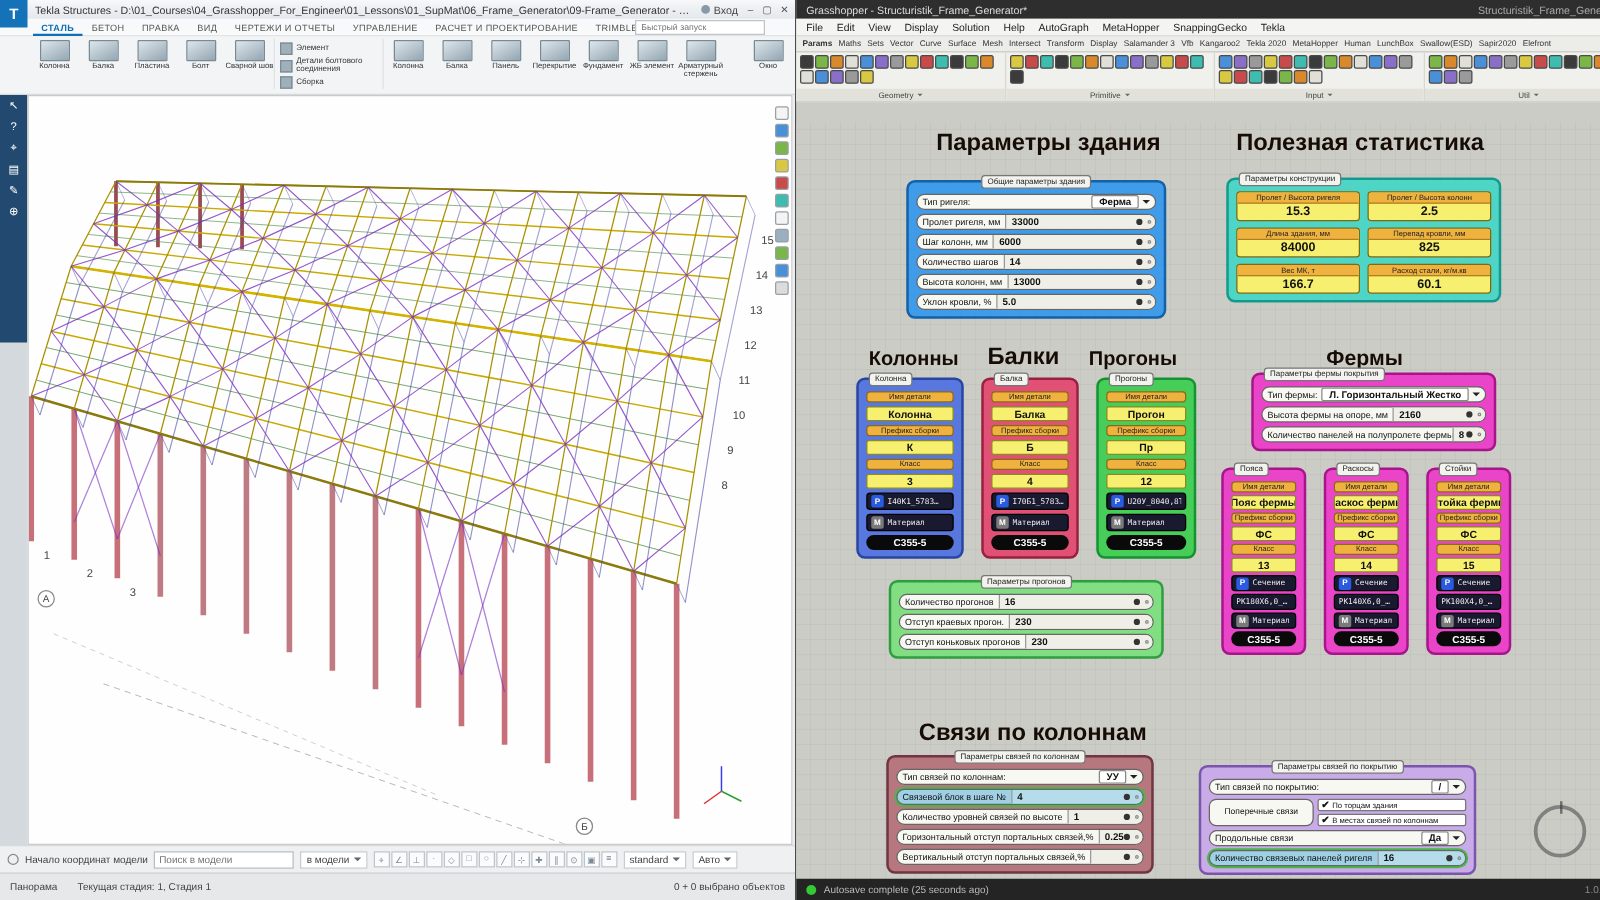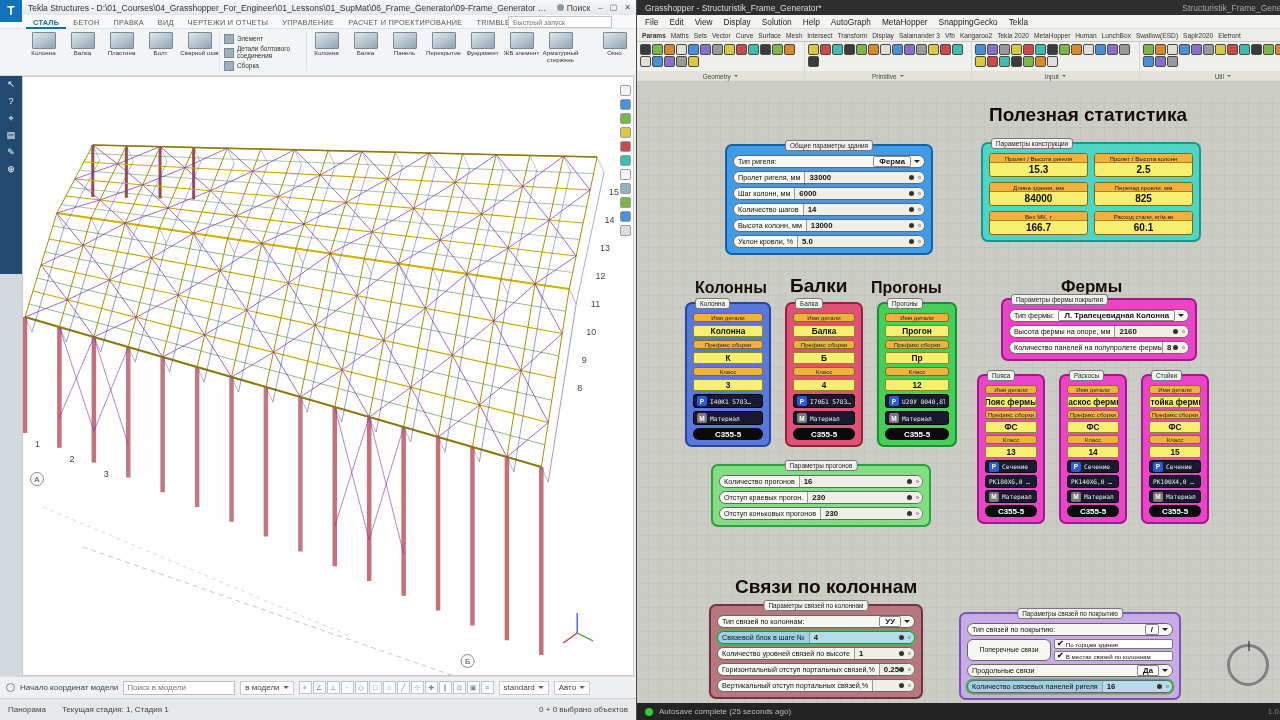--- a/index.html
+++ b/index.html
@@ -121,21 +121,21 @@
 <body>
 
 <div id="screen">
 
   <div class="win tekla">
     <div class="t-logo">T</div>
     <div class="t-title">
       <span class="t-title-text">Tekla Structures - D:\01_Courses\04_Grasshopper_For_Engineer\01_Lessons\01_SupMat\06_Frame_Generator\09-Frame_Generator - [View 1 - 3d]</span>
       <span class="t-signin">
           <span class="person-icon"></span>
-          <span>Поиск</span>
+          <span>Вход</span>
         </span>
       <span class="win-btns">
           <span>–</span>
           <span>▢</span>
           <span>✕</span>
         </span>
     </div>
     <div class="t-tabs">
       <div class="t-tabs-row">
           <span class="t-tab">СТАЛЬ</span>
@@ -712,20 +712,21 @@
             <span style="background: rgb(74, 144, 217);"></span>
             <span style="background: rgb(138, 111, 200);"></span>
             <span style="background: rgb(154, 154, 154);"></span>
           </div>
           <div class="pg-label">Util</div>
         </div>
       </div>
 
     <div class="g-canvas">
 
+      <div class="gh-h" style="left:112px;top:6px;font-size:19px">Параметры здания</div>
       <div class="gh-h" style="left:352px;top:6px;font-size:19px">Полезная статистика</div>
 
       <div class="ggroup g-blue" style="left:88px;top:46px;width:208px">
         <div class="gtab center">Общие параметры здания</div>
         <div class="rows">
           <div class="sl">
             <span class="sl-l">Тип ригеля:</span>
             <span class="dd-v">Ферма</span>
             <span class="dd-ar"></span>
           </div>
@@ -870,21 +871,21 @@
             </div>
           <div class="mat">С355-5</div>
         </div>
       </div>
 
       <div class="ggroup g-mag" style="left:364px;top:200px;width:196px">
         <div class="gtab">Параметры фермы покрытия</div>
         <div class="rows">
           <div class="sl">
             <span class="sl-l">Тип фермы:</span>
-            <span class="dd-v">Л. Трапецевидная Колонна</span>
+            <span class="dd-v">Л. Горизонтальный Жестко</span>
             <span class="dd-ar"></span>
           </div>
           <div class="rows">
               <div class="sl">
               <span class="sl-l">Высота фермы на опоре, мм</span>
               <span class="sl-t">
                   <span class="sl-v">2160</span>
                   <span class="sl-k"></span>
                   <span class="sl-e"></span>
                 </span>

